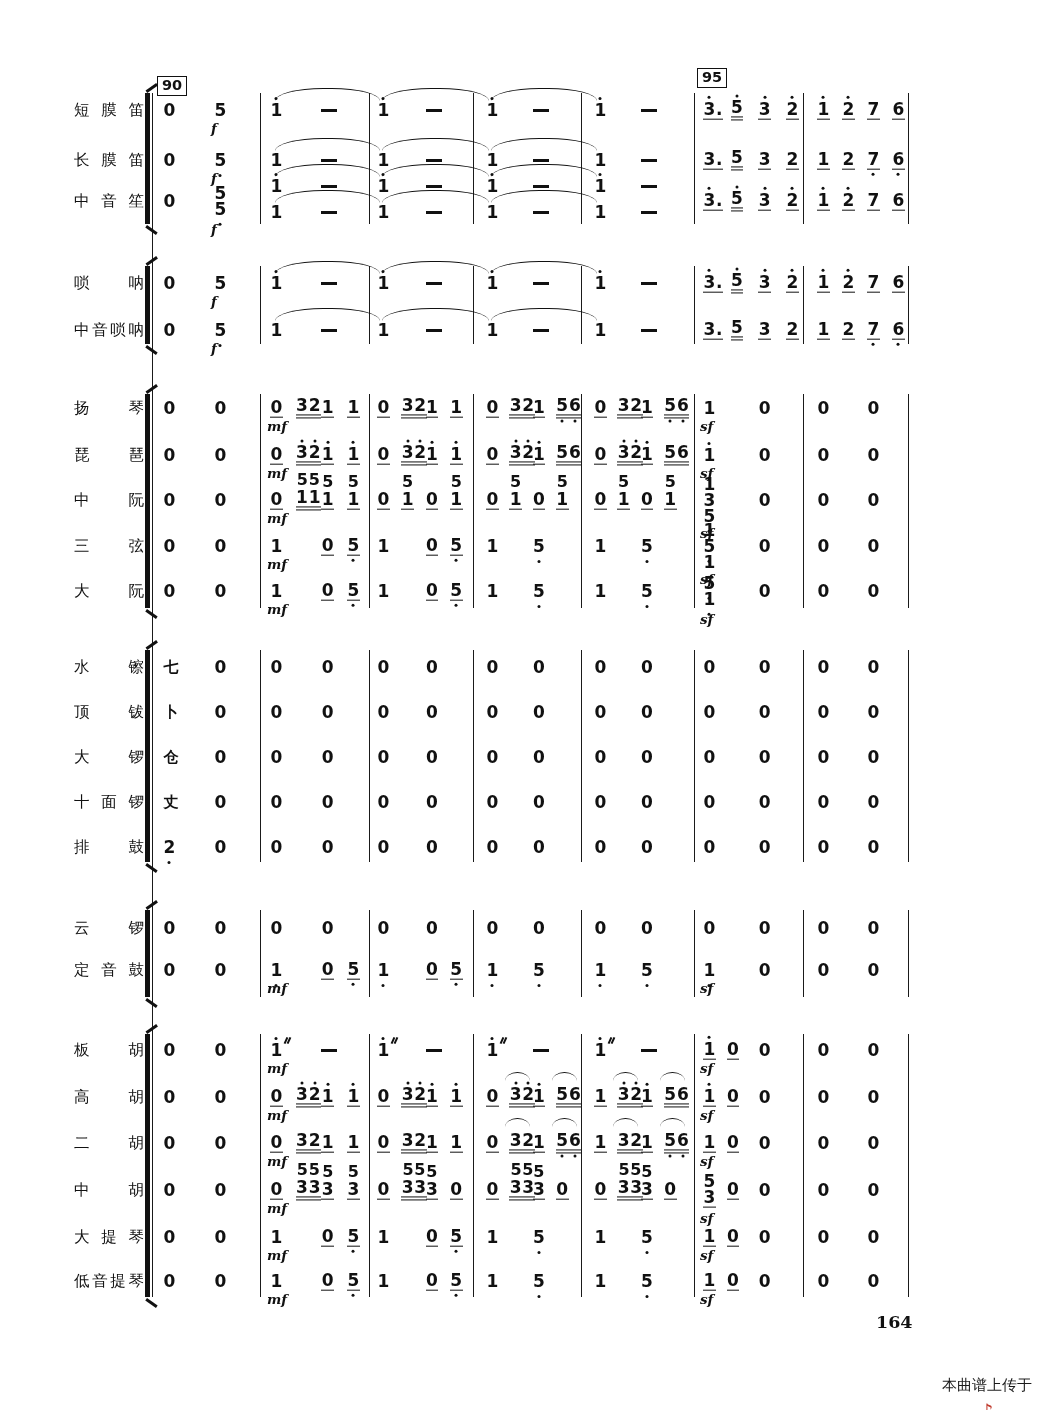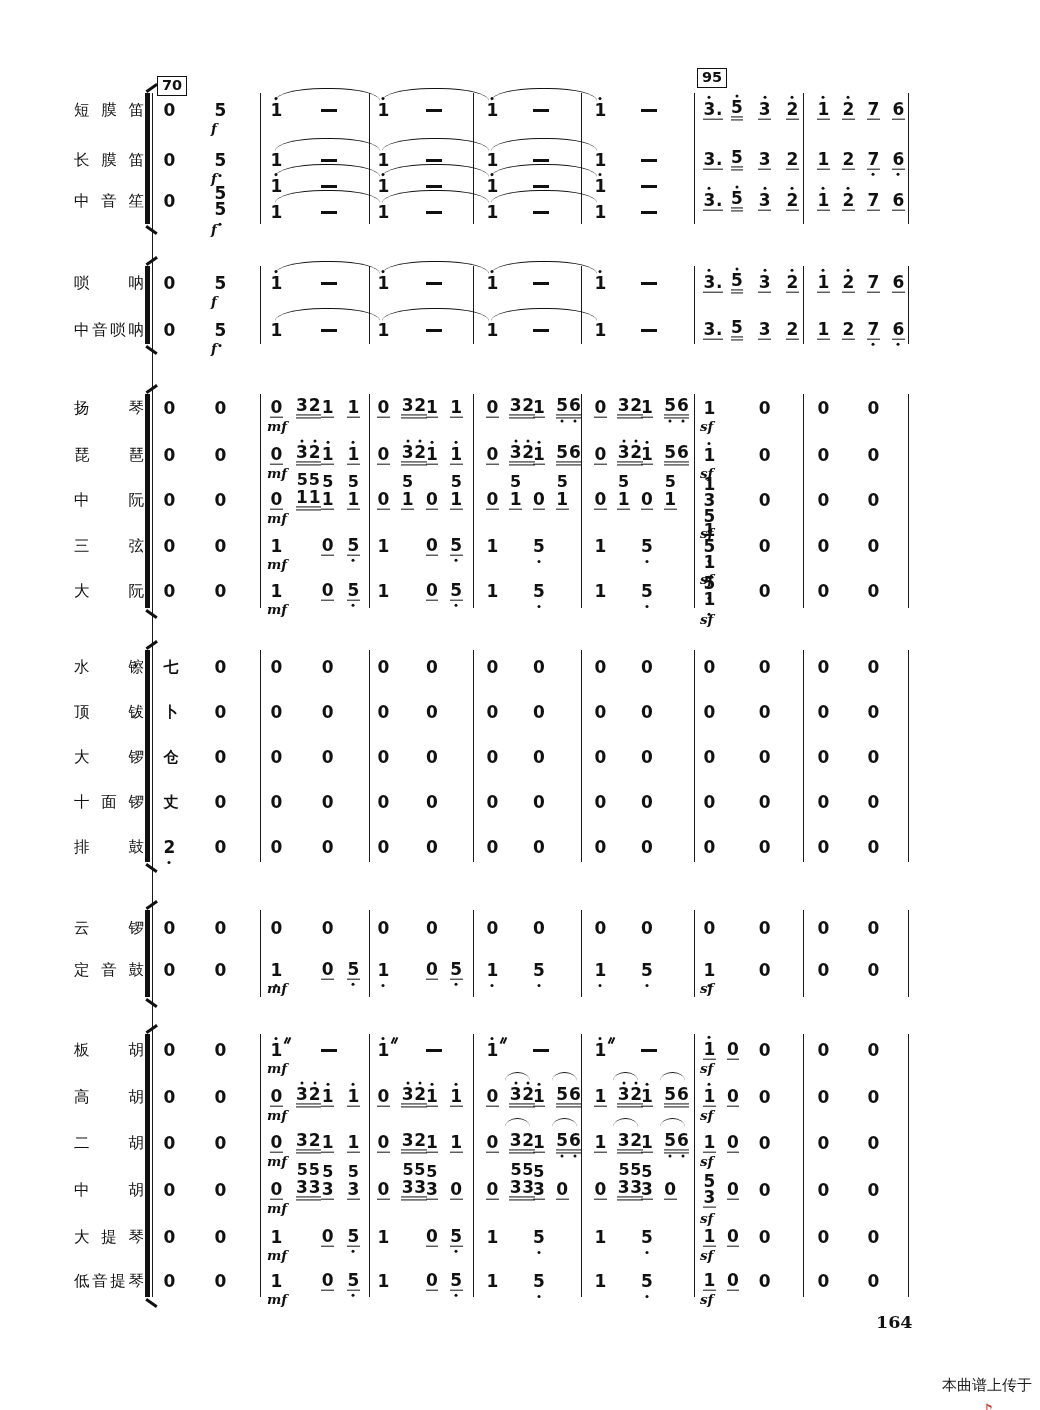--- a/index.html
+++ b/index.html
@@ -37,21 +37,21 @@
   .pgnum{position:absolute;left:876px;top:1312px;font-family:"DejaVu Serif","Liberation Serif",serif;
        font-weight:bold;font-size:17.5px;}
   .wm{position:absolute;right:8px;top:1376px;font-size:15px;display:flex;align-items:center;gap:6px;flex-direction:column;}
   .wm .logo{font-size:20px;font-weight:bold;line-height:1;}
   .wm .site{font-weight:bold;font-style:italic;font-size:17px;letter-spacing:1px;}
 </style>
 </head>
 <body>
 
 <div id="stage">
-  <div class="rbox" style="left:157px;top:76px;">70</div>
+  <div class="rbox" style="left:157px;top:76px;">90</div>
   <div class="rbox" style="left:697px;top:68px;">95</div>
   <div class="pgnum">164</div>
   <div class="wm">
     <span style="color: rgb(26, 26, 26);">本曲谱上传于</span>
     <span class="logo" style="color: rgb(192, 57, 43);">♪</span>
     <span class="site"><span style="color: rgb(142, 31, 31);">中国</span><span style="color: rgb(176, 81, 46);">曲谱网</span></span>
   </div>
 <div class="sysline" style="left: 151.5px; top: 93px; height: 1204px;"></div>
     <div class="gbar" style="left: 144.5px; top: 93px; height: 131px;"></div>
     <div class="hook" style="transform-origin: left bottom; transform: rotate(-35deg); left: 147px; top: 90px;"></div>

